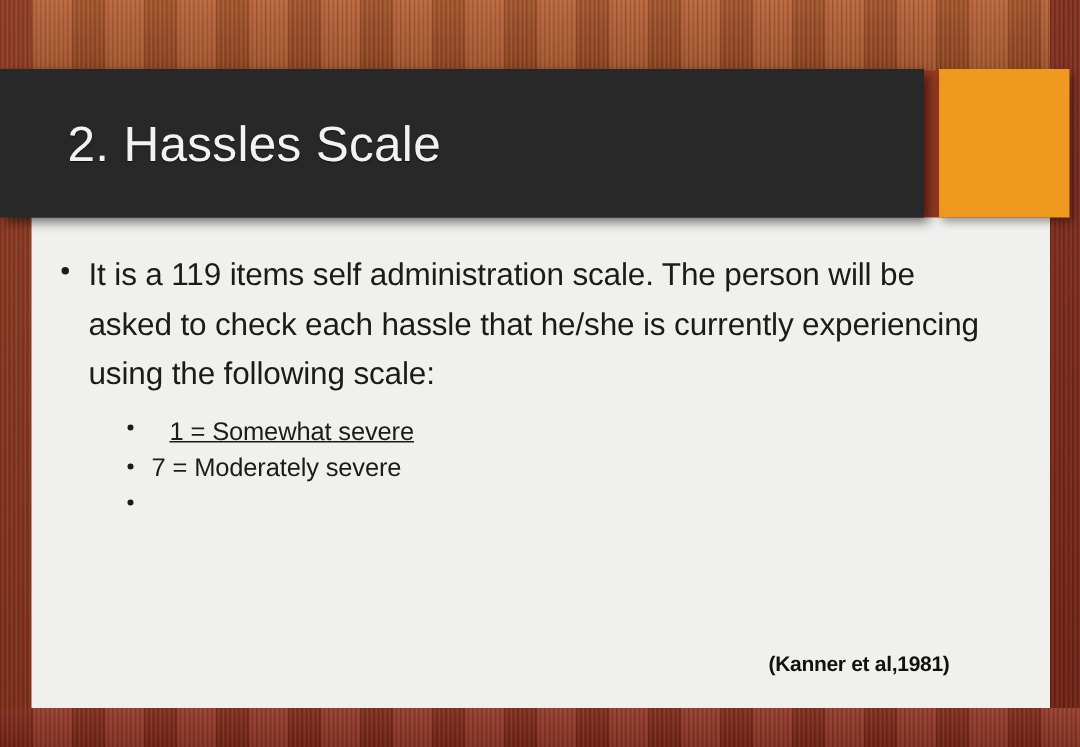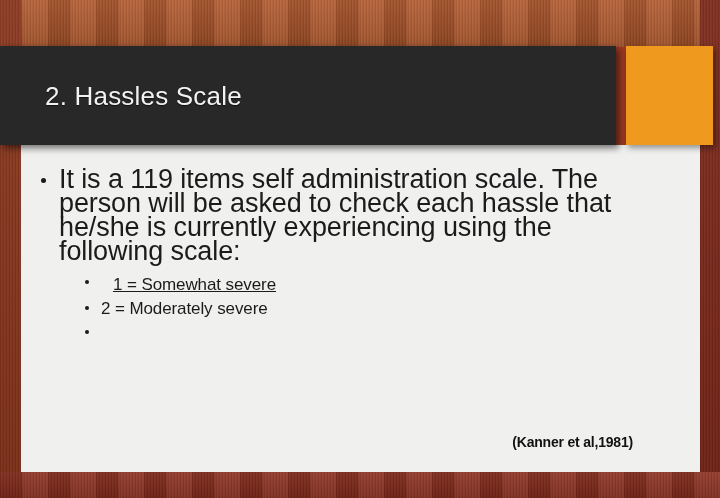--- a/index.html
+++ b/index.html
@@ -72,21 +72,21 @@
     background: #282828;
     box-shadow: 3px 3px 7px rgba(0,0,0,0.55);
     z-index: 5;
   }
   .title-text {
     position: absolute;
     left: 45px;
     top: 50%;
     transform: translateY(-50%);
     color: #f2f2f2;
-    font-size: 26px;
+    font-size: 33px;
     font-weight: 400;
     letter-spacing: 0.2px;
     white-space: nowrap;
     text-shadow: 0 1px 1px rgba(0,0,0,0.6);
   }
 
   
   .accent-block {
     position: absolute;
     left: 626px;
@@ -113,22 +113,22 @@
     position: absolute;
     left: 16px;
     top: 22px;
     width: 620px;
   }
 
   .bullet-l1 {
     position: relative;
     padding-left: 22px;
     color: #1b1b1b;
-    font-size: 27px;
-    line-height: 24px;
+    font-size: 21px;
+    line-height: 33px;
     letter-spacing: -0.1px;
   }
   .bullet-l1 > .dot {
     position: absolute;
     left: 4px;
     top: 11px;
     width: 5px;
     height: 5px;
     background: #1b1b1b;
     border-radius: 50%;
@@ -201,21 +201,21 @@
 
       <div class="sub-list">
 
         <div class="sub-item wrapped">
           <span class="dot"></span>
           <span class="wrapped-text">1 = Somewhat severe</span>
         </div>
 
         <div class="sub-item">
           <span class="dot"></span>
-          <span>2 = Moderately severe</span>
+          <span>7 = Moderately severe</span>
         </div>
 
         <div class="sub-item">
           <span class="dot"></span>
         </div>
 
       </div>
     </div>
 
     <div class="citation">(Kanner et al,1981)</div>

